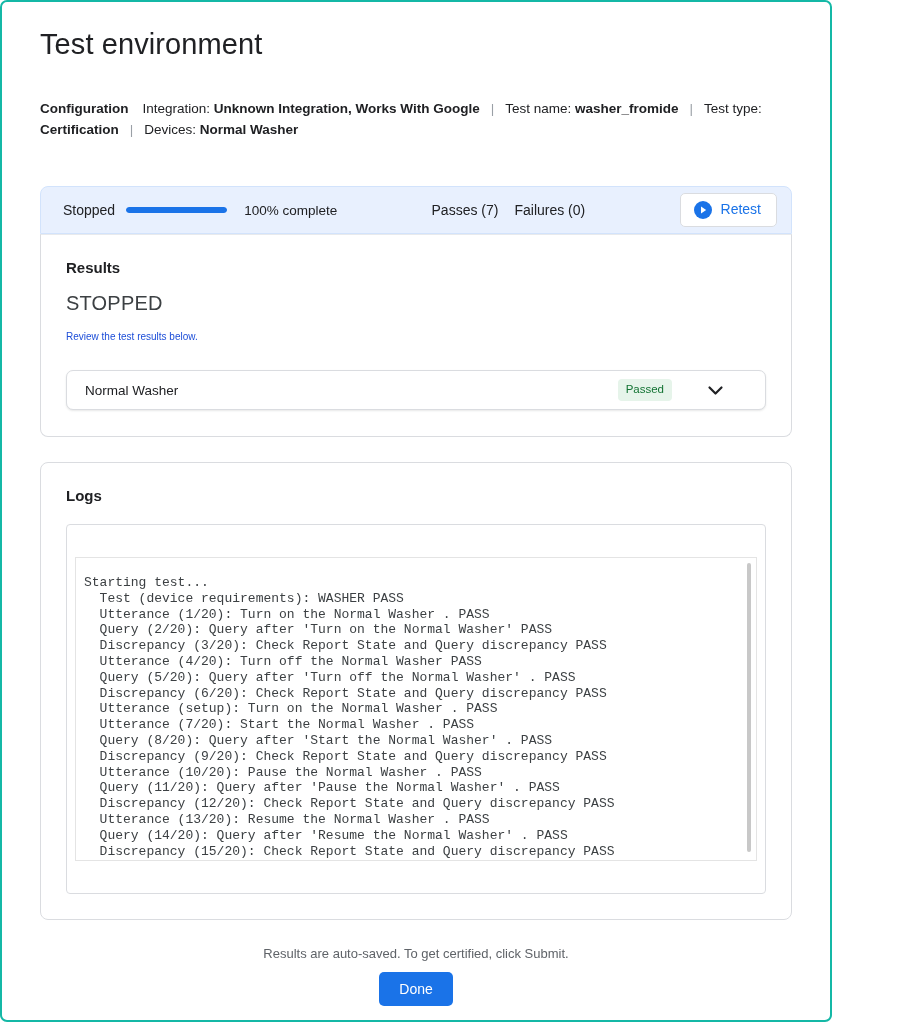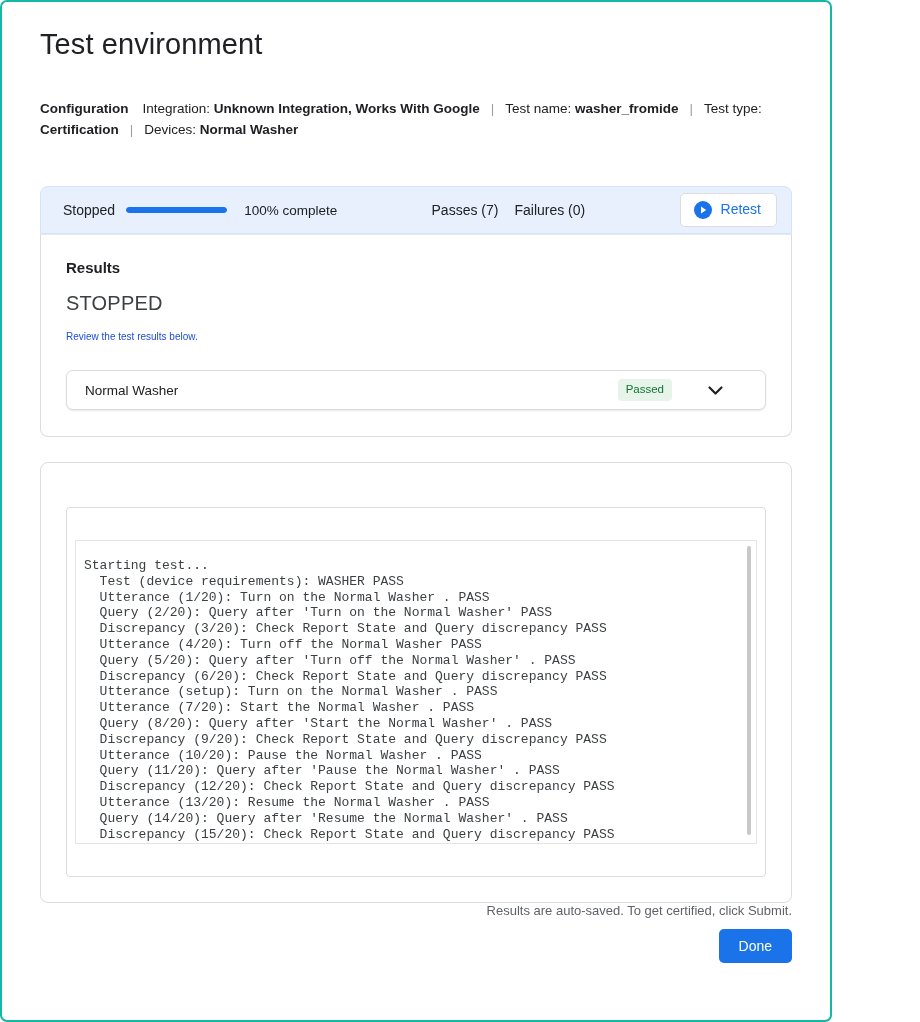--- a/index.html
+++ b/index.html
@@ -123,21 +123,21 @@
     color: #3c4043;
     white-space: pre;
   }
   .log-scrollbar-thumb {
     position: absolute;
     top: 5px; right: 5px; bottom: 8px;
     width: 4px; border-radius: 2px;
     background: #c8c8c8;
   }
   
-  .footer { display: flex; flex-direction: column; align-items: flex-end; }
+  .footer { margin-top: 26px; display: flex; flex-direction: column; align-items: center; }
   .footer-note { font-size: 13px; color: #5f6368; }
   .done-button {
     margin-top: 11px;
     background: #1a73e8; color: #ffffff;
     border: none; border-radius: 5px;
     font-size: 14px; font-weight: 500;
     font-family: inherit;
     padding: 9px 20px;
     cursor: pointer;
   }
@@ -182,20 +182,21 @@
       <span class="status-badge">Passed</span>
       <span class="chevron">
         <svg width="19" height="19" viewBox="0 0 19 19">
           <path d="M3.5 6.5 L9.5 12.5 L15.5 6.5" fill="none" stroke="#202124" stroke-width="2.2" stroke-linecap="round" stroke-linejoin="round"></path>
         </svg>
       </span>
     </div>
   </div>
 
   <div class="card logs-card">
+    <div class="section-heading">Logs</div>
     <div class="log-panel">
       <div class="log-scrollbox">
         <pre class="log-pre">Starting test...
   Test (device requirements): WASHER PASS
   Utterance (1/20): Turn on the Normal Washer . PASS
   Query (2/20): Query after 'Turn on the Normal Washer' PASS
   Discrepancy (3/20): Check Report State and Query discrepancy PASS
   Utterance (4/20): Turn off the Normal Washer PASS
   Query (5/20): Query after 'Turn off the Normal Washer' . PASS
   Discrepancy (6/20): Check Report State and Query discrepancy PASS

